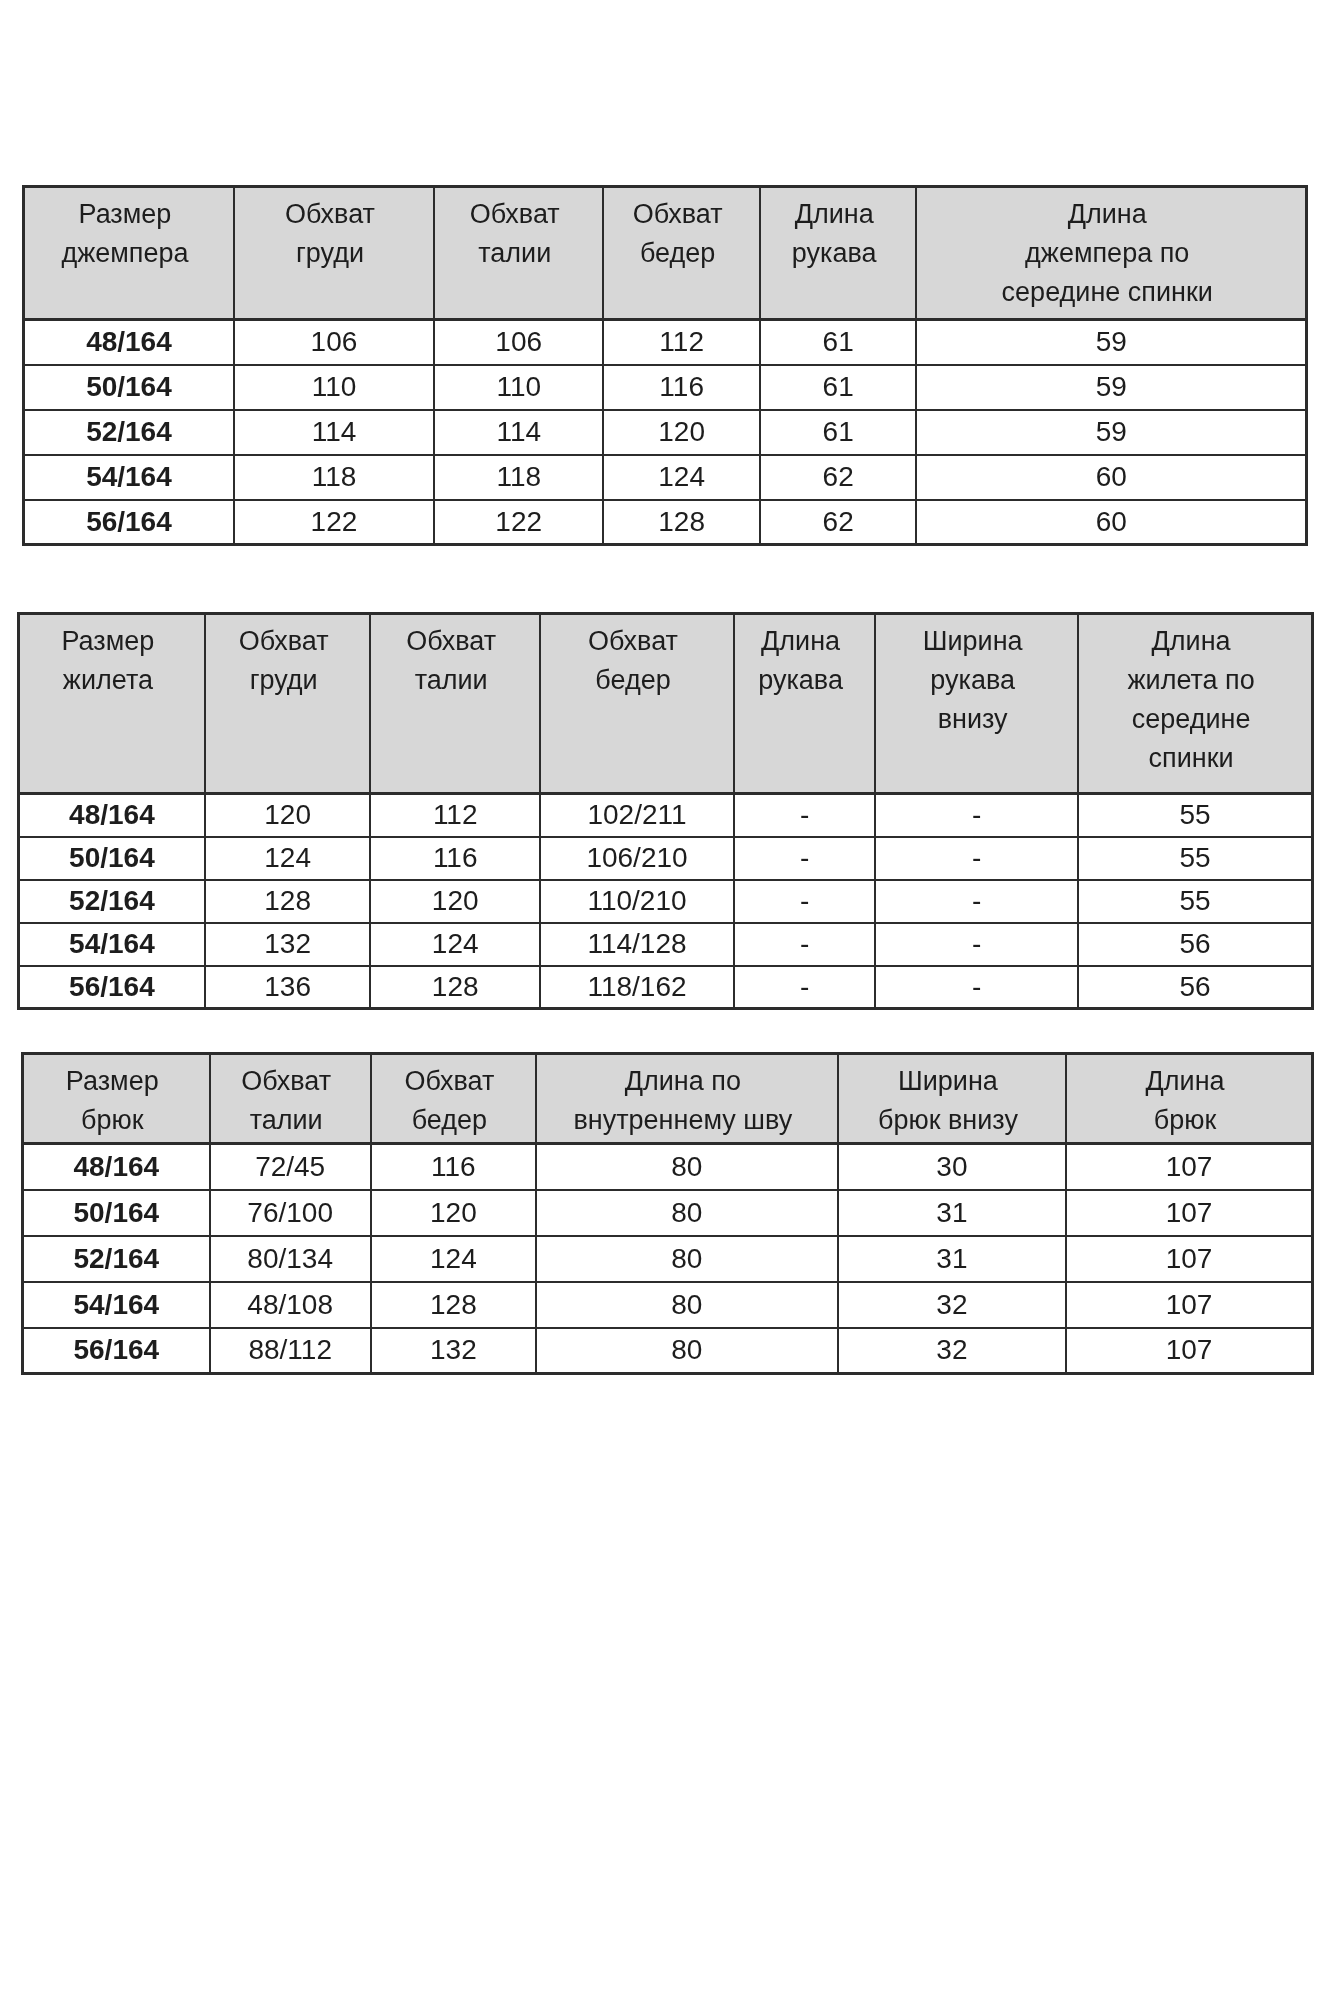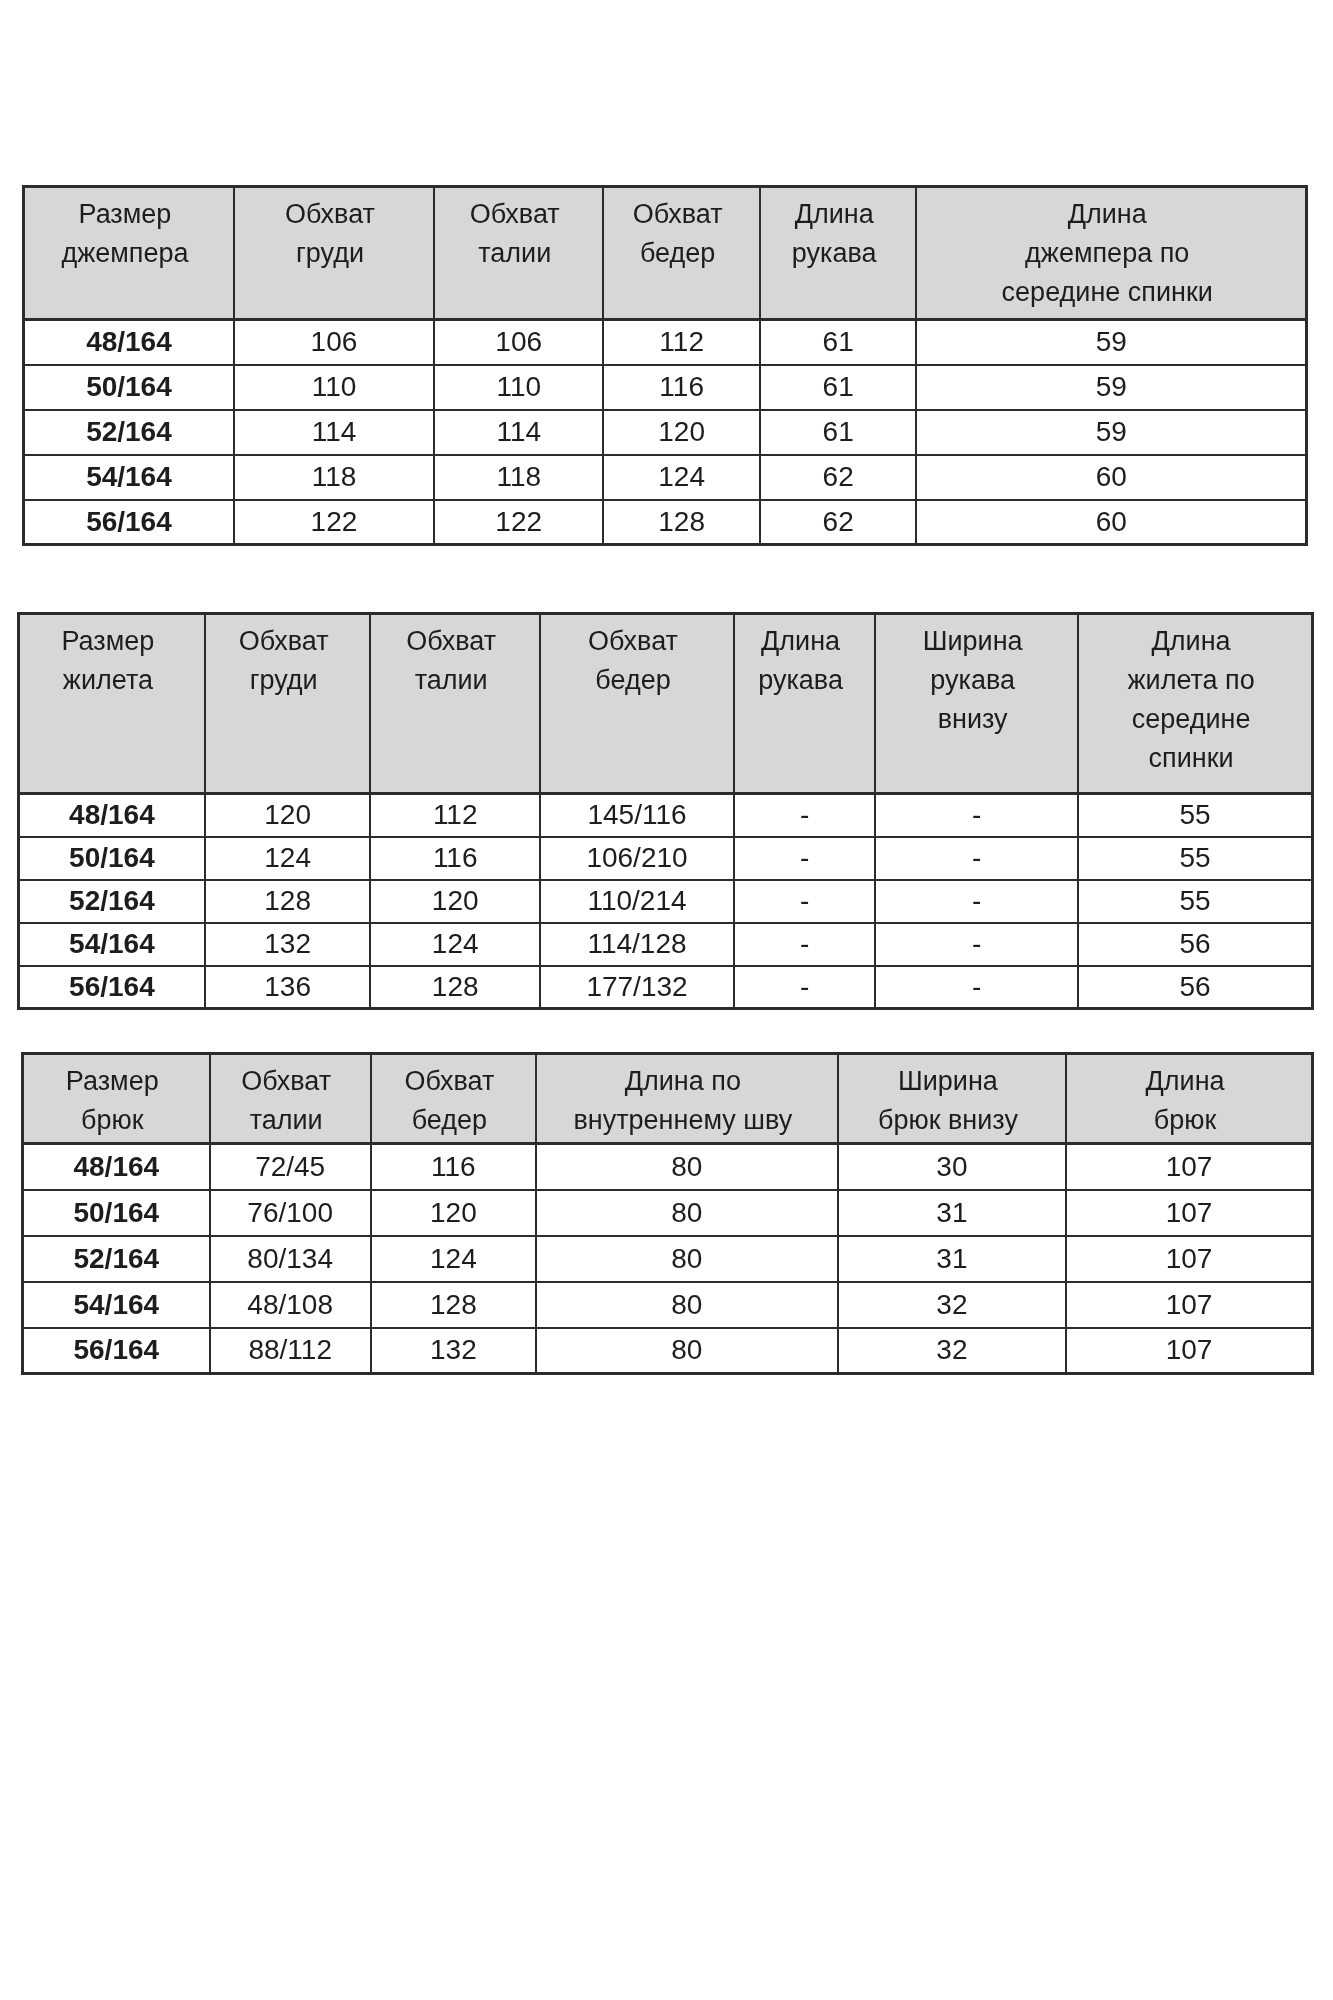--- a/index.html
+++ b/index.html
@@ -163,57 +163,57 @@
 жилета по
 середине
 спинки</th>
       </tr>
     </thead>
     <tbody>
       <tr>
         <td class="size-col">48/164</td>
         <td>120</td>
         <td>112</td>
-        <td>145/116</td>
+        <td>102/211</td>
         <td>-</td>
         <td>-</td>
         <td>55</td>
       </tr>
       <tr>
         <td class="size-col">50/164</td>
         <td>124</td>
         <td>116</td>
         <td>106/210</td>
         <td>-</td>
         <td>-</td>
         <td>55</td>
       </tr>
       <tr>
         <td class="size-col">52/164</td>
         <td>128</td>
         <td>120</td>
-        <td>110/214</td>
+        <td>110/210</td>
         <td>-</td>
         <td>-</td>
         <td>55</td>
       </tr>
       <tr>
         <td class="size-col">54/164</td>
         <td>132</td>
         <td>124</td>
         <td>114/128</td>
         <td>-</td>
         <td>-</td>
         <td>56</td>
       </tr>
       <tr>
         <td class="size-col">56/164</td>
         <td>136</td>
         <td>128</td>
-        <td>177/132</td>
+        <td>118/162</td>
         <td>-</td>
         <td>-</td>
         <td>56</td>
       </tr>
     </tbody>
   </table>
 
 <table id="table-trousers" class="size-table">
     <colgroup>
       <col style="width: 14.5%;">

